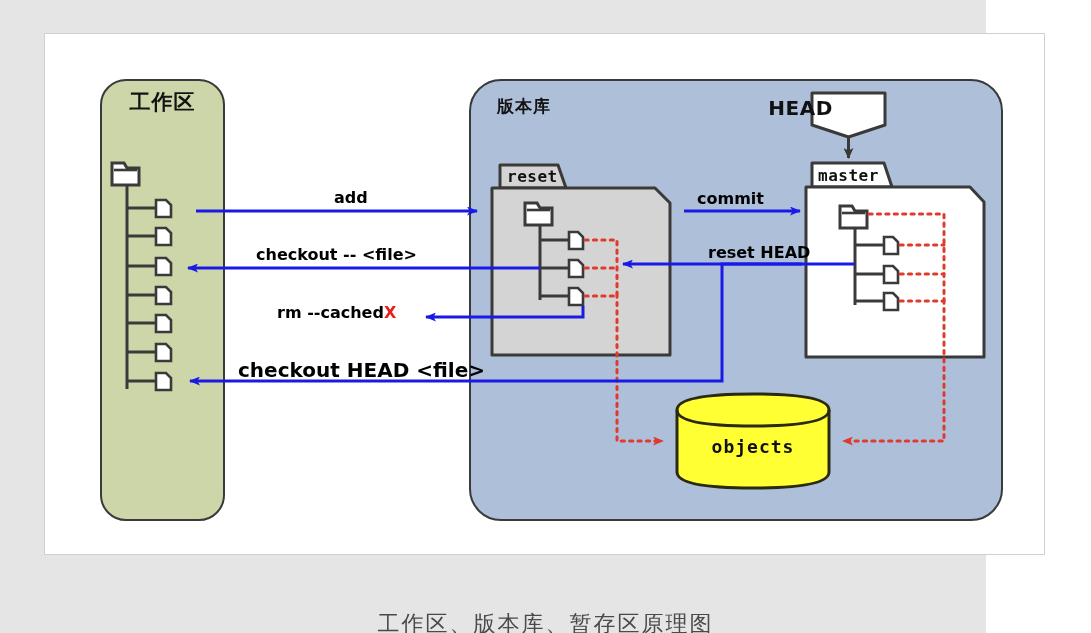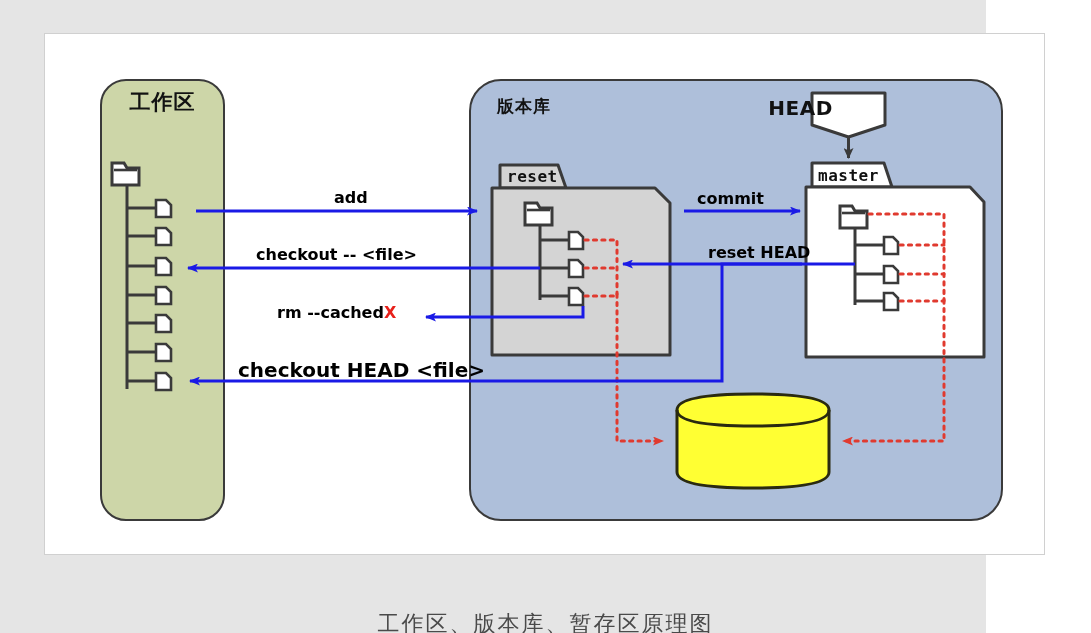--- a/index.html
+++ b/index.html
@@ -231,20 +231,21 @@
 
   <div class="foldertab">
     <div class="tab-label" style="left:507px;top:167px;">reset</div>
   </div>
   <div class="foldertab">
     <div class="tab-label" style="left:818px;top:166px;">master</div>
   </div>
 
   <div id="head-label">HEAD</div>
 
+  <div id="objects-label">objects</div>
 
   <div class="cmd" id="cmd-add">add</div>
 
   <div class="cmd" id="cmd-checkout-file">checkout -- &lt;file&gt;</div>
 
   <div class="cmd" id="cmd-rm-cached"><span>rm --cached</span><span class="xmark">X</span></div>
 
   <div class="cmd" id="cmd-checkout-head">checkout HEAD &lt;file&gt;</div>
 
   <div class="cmd" id="cmd-commit">commit</div>

